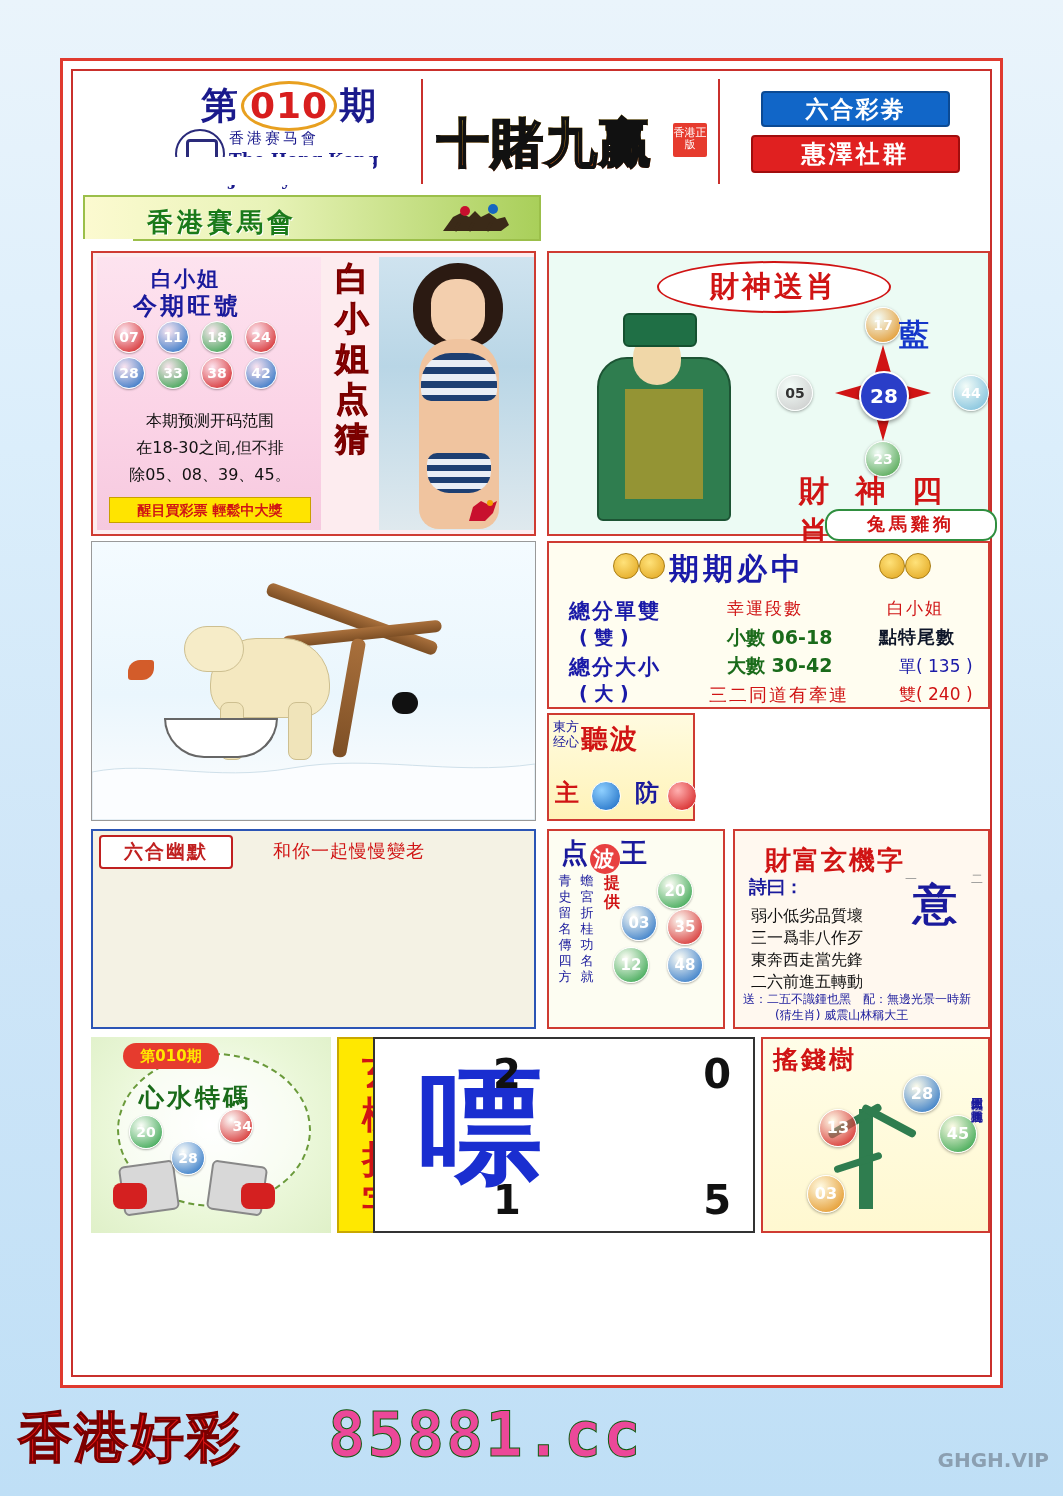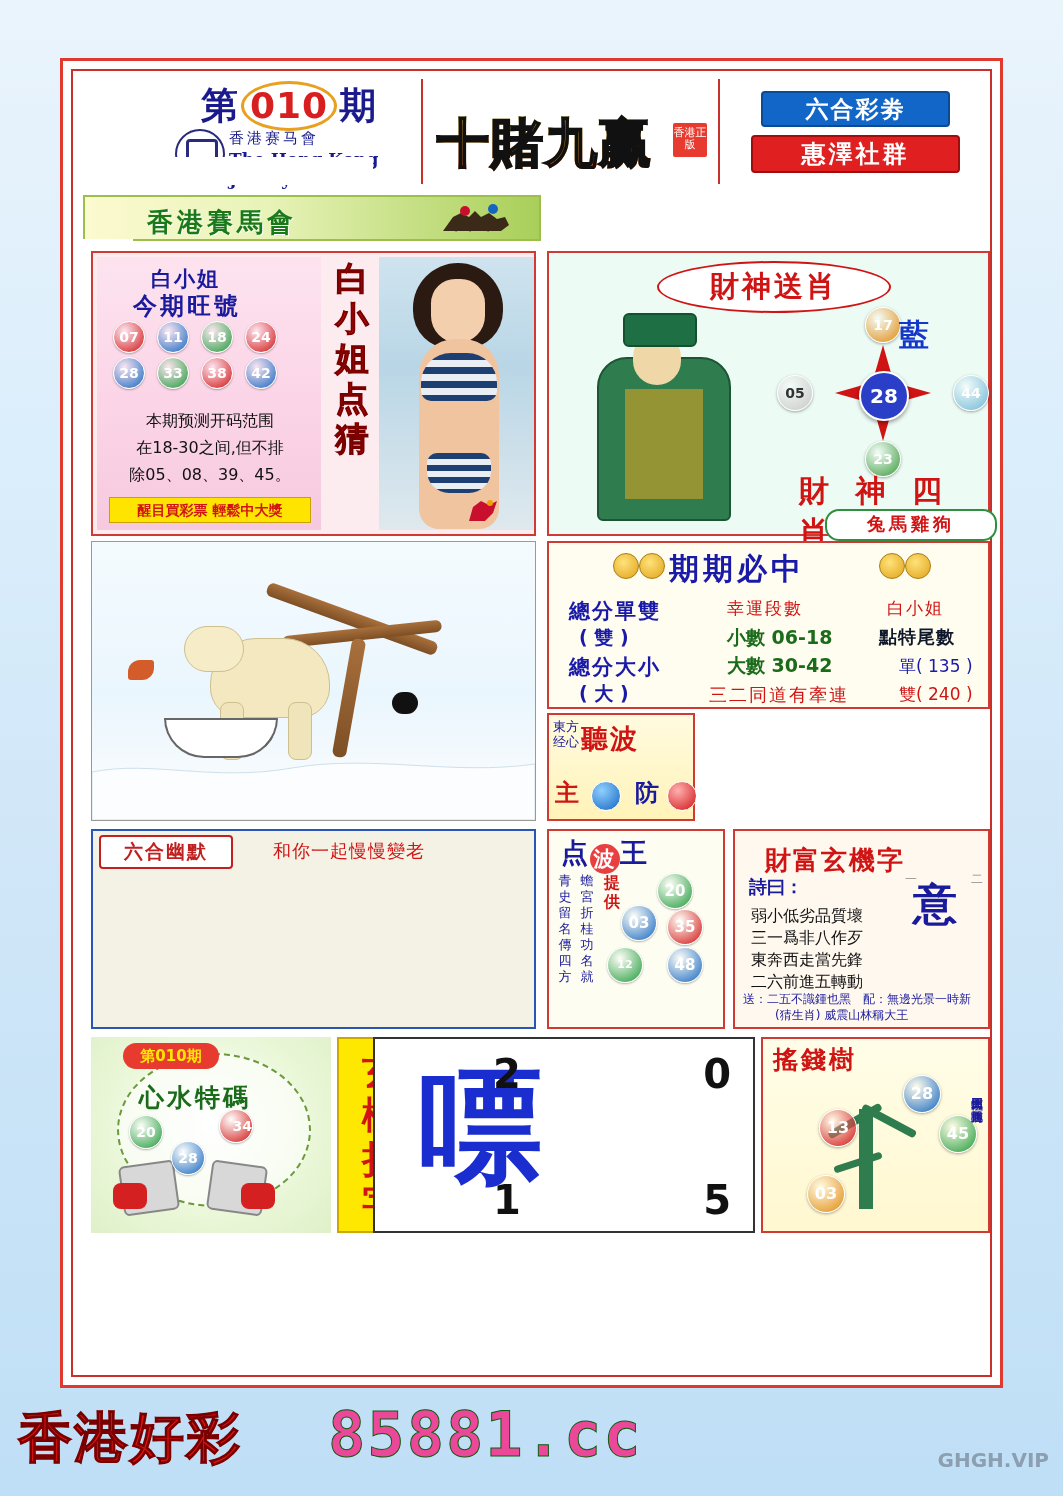--- a/index.html
+++ b/index.html
@@ -367,21 +367,21 @@
     <div class="db-title">
       <span>点</span><span class="db-o">波</span><span>王</span>
     </div>
     <div class="db-c1">青史留名傳四方</div>
     <div class="db-c2">蟾宮折桂功名就</div>
     <div class="db-c3">提供</div>
     <div class="db-balls">
           <span class="ball" style="position: absolute; left: 108px; top: 42px; width: 34px; height: 34px; line-height: 34px; font-size: 15px; background: radial-gradient(circle at 35% 30%, rgba(255, 255, 255, 0.333), rgb(31, 154, 58));">20</span>
           <span class="ball" style="position: absolute; left: 72px; top: 74px; width: 34px; height: 34px; line-height: 34px; font-size: 15px; background: radial-gradient(circle at 35% 30%, rgba(255, 255, 255, 0.333), rgb(21, 102, 192));">03</span>
           <span class="ball" style="position: absolute; left: 118px; top: 78px; width: 34px; height: 34px; line-height: 34px; font-size: 15px; background: radial-gradient(circle at 35% 30%, rgba(255, 255, 255, 0.333), rgb(208, 20, 20));">35</span>
-          <span class="ball" style="position: absolute; left: 58px; top: 116px; width: 34px; height: 34px; line-height: 34px; font-size: 11px; background: radial-gradient(circle at 35% 30%, rgba(255, 255, 255, 0.333), rgb(31, 154, 58));">12</span>
+          <span class="ball" style="position: absolute; left: 64px; top: 116px; width: 34px; height: 34px; line-height: 34px; font-size: 15px; background: radial-gradient(circle at 35% 30%, rgba(255, 255, 255, 0.333), rgb(31, 154, 58));">12</span>
           <span class="ball" style="position: absolute; left: 118px; top: 116px; width: 34px; height: 34px; line-height: 34px; font-size: 15px; background: radial-gradient(circle at 35% 30%, rgba(255, 255, 255, 0.333), rgb(21, 102, 192));">48</span>
         </div>
   </div>
 
   <div class="box b-xuanji">
     <div class="xj-title">財富玄機字</div>
     <div class="xj-shi">詩曰：</div>
     <div class="xj-one">一</div>
     <div class="xj-two">二</div>
     <div class="xj-big">意</div>

